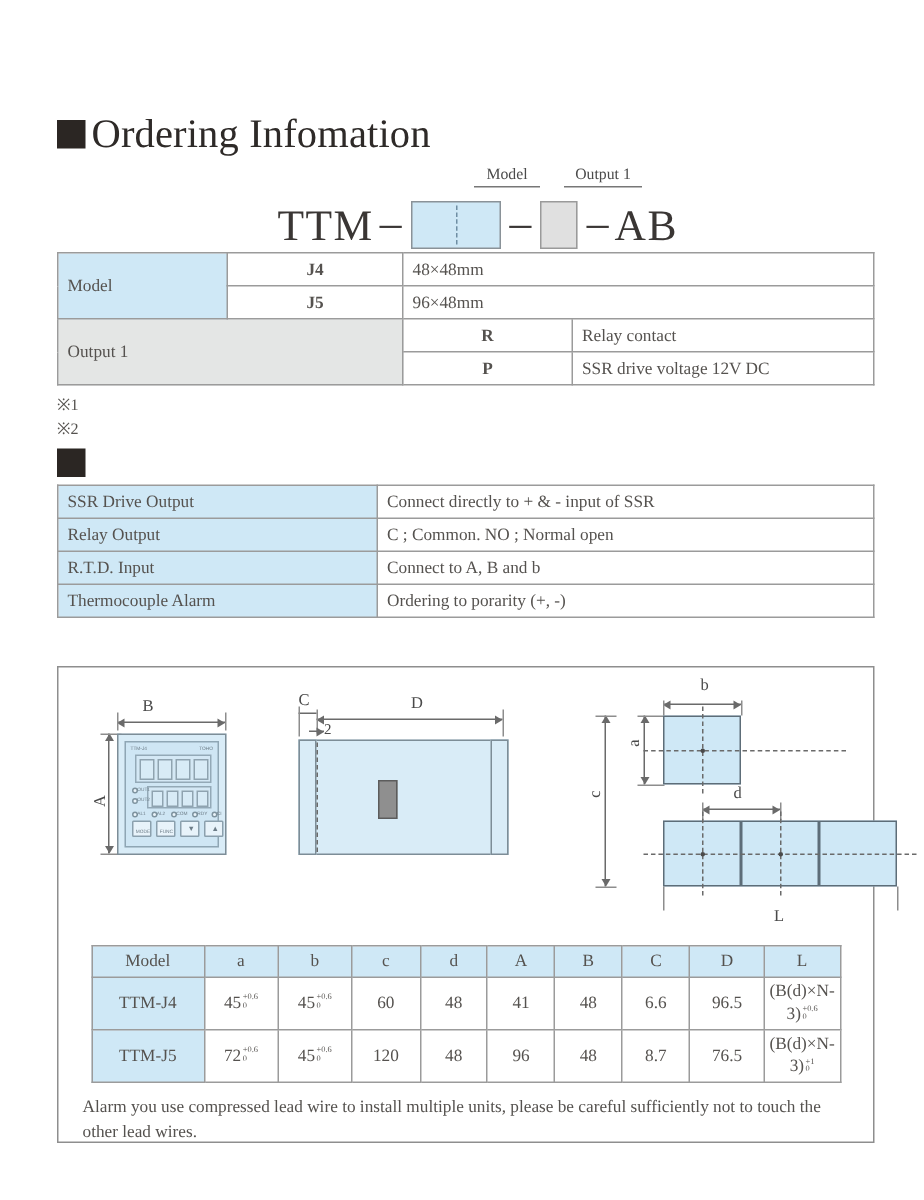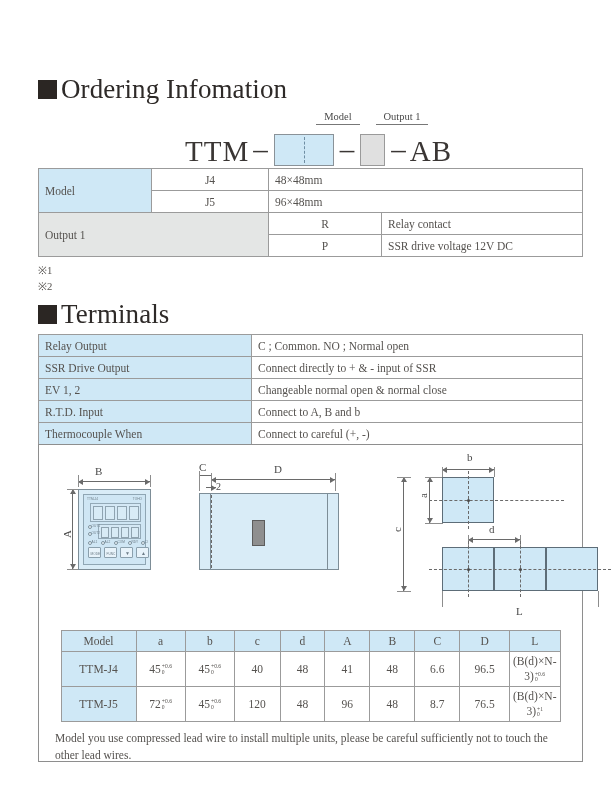--- a/index.html
+++ b/index.html
@@ -85,21 +85,21 @@
   }
   table.t td {
     border: 1px solid #9b9b9b;
     padding: 3px 6px;
     line-height: 14px;
     height: 15px;
     vertical-align: middle;
   }
   .fill-blue { background: #cfe8f6; }
   .fill-gray { background: #e4e6e5; }
-  .c { text-align: center; }
+  .c { text-align: center; font-weight: bold; }
 
   
   .notes { margin-top: 6px; font-size: 10.7px; line-height: 15.5px; color: #55524f; }
   .note-row { display: flex; }
   .note-mark { width: 26px; flex: none; }
 
   
   .dim-box {
     border: 1px solid #8e8e8e;
     margin-top: 5px;
@@ -283,44 +283,39 @@
       <div class="note-row">
         <span class="note-mark">※2</span>
       </div>
     </div>
   </div>
 
   <div style="position:absolute; left:38px; top:258px; width:545px;">
 
     <div class="sec-head">
       <span class="sq"></span>
-      <span class="txt">Terminals</span>
     </div>
 
     <table class="t" style="margin-top:5px;">
       <tbody>
           <tr>
+        <td class="fill-blue">SSR Drive Output</td>
+        <td>Connect directly to + &amp; - input of SSR</td>
+      </tr>
+      <tr>
         <td class="fill-blue" style="width:200px;">Relay Output</td>
         <td>C ; Common. NO ; Normal open</td>
-      </tr>
-      <tr>
-        <td class="fill-blue">SSR Drive Output</td>
-        <td>Connect directly to + &amp; - input of SSR</td>
-      </tr>
-      <tr>
-        <td class="fill-blue">EV 1, 2</td>
-        <td>Changeable normal open &amp; normal close</td>
       </tr>
       <tr>
         <td class="fill-blue">R.T.D. Input</td>
         <td>Connect to A, B and b</td>
       </tr>
       <tr>
-        <td class="fill-blue">Thermocouple When</td>
-        <td>Connect to careful (+, -)</td>
+        <td class="fill-blue">Thermocouple Alarm</td>
+        <td>Ordering to porarity (+, -)</td>
       </tr>
     </tbody>
       </table>
   </div>
 
   <div style="position:absolute; left:38px; top:398px; width:545px;">
 
 
     <div class="dim-box">
 
@@ -489,21 +484,21 @@
           <td class="fill-blue" style="width:42px;">B</td>
           <td class="fill-blue" style="width:42px;">C</td>
           <td class="fill-blue" style="width:46px;">D</td>
           <td class="fill-blue">L</td>
         </tr>
 
         <tr>
           <td class="fill-blue">TTM-J4</td>
           <td><span>45</span><span class="tol"><span>+0.6</span><span>0</span></span></td>
           <td><span>45</span><span class="tol"><span>+0.6</span><span>0</span></span></td>
-          <td>40</td>
+          <td>60</td>
           <td>48</td>
           <td>41</td>
           <td>48</td>
           <td>6.6</td>
           <td>96.5</td>
           <td><span>(B(d)×N-3)</span><span class="tol"><span>+0.6</span><span>0</span></span></td>
         </tr>
 
         <tr>
           <td class="fill-blue">TTM-J5</td>
@@ -513,17 +508,17 @@
           <td>48</td>
           <td>96</td>
           <td>48</td>
           <td>8.7</td>
           <td>76.5</td>
           <td><span>(B(d)×N-3)</span><span class="tol"><span>+1</span><span>0</span></span></td>
         </tr>
       </tbody>
         </table>
 
-      <div class="dim-note">Model you use compressed lead wire to install multiple units, please be careful sufficiently not to touch the other lead wires.</div>
+      <div class="dim-note">Alarm you use compressed lead wire to install multiple units, please be careful sufficiently not to touch the other lead wires.</div>
     </div>
   </div>
 
 </div>
 
 </body></html>

